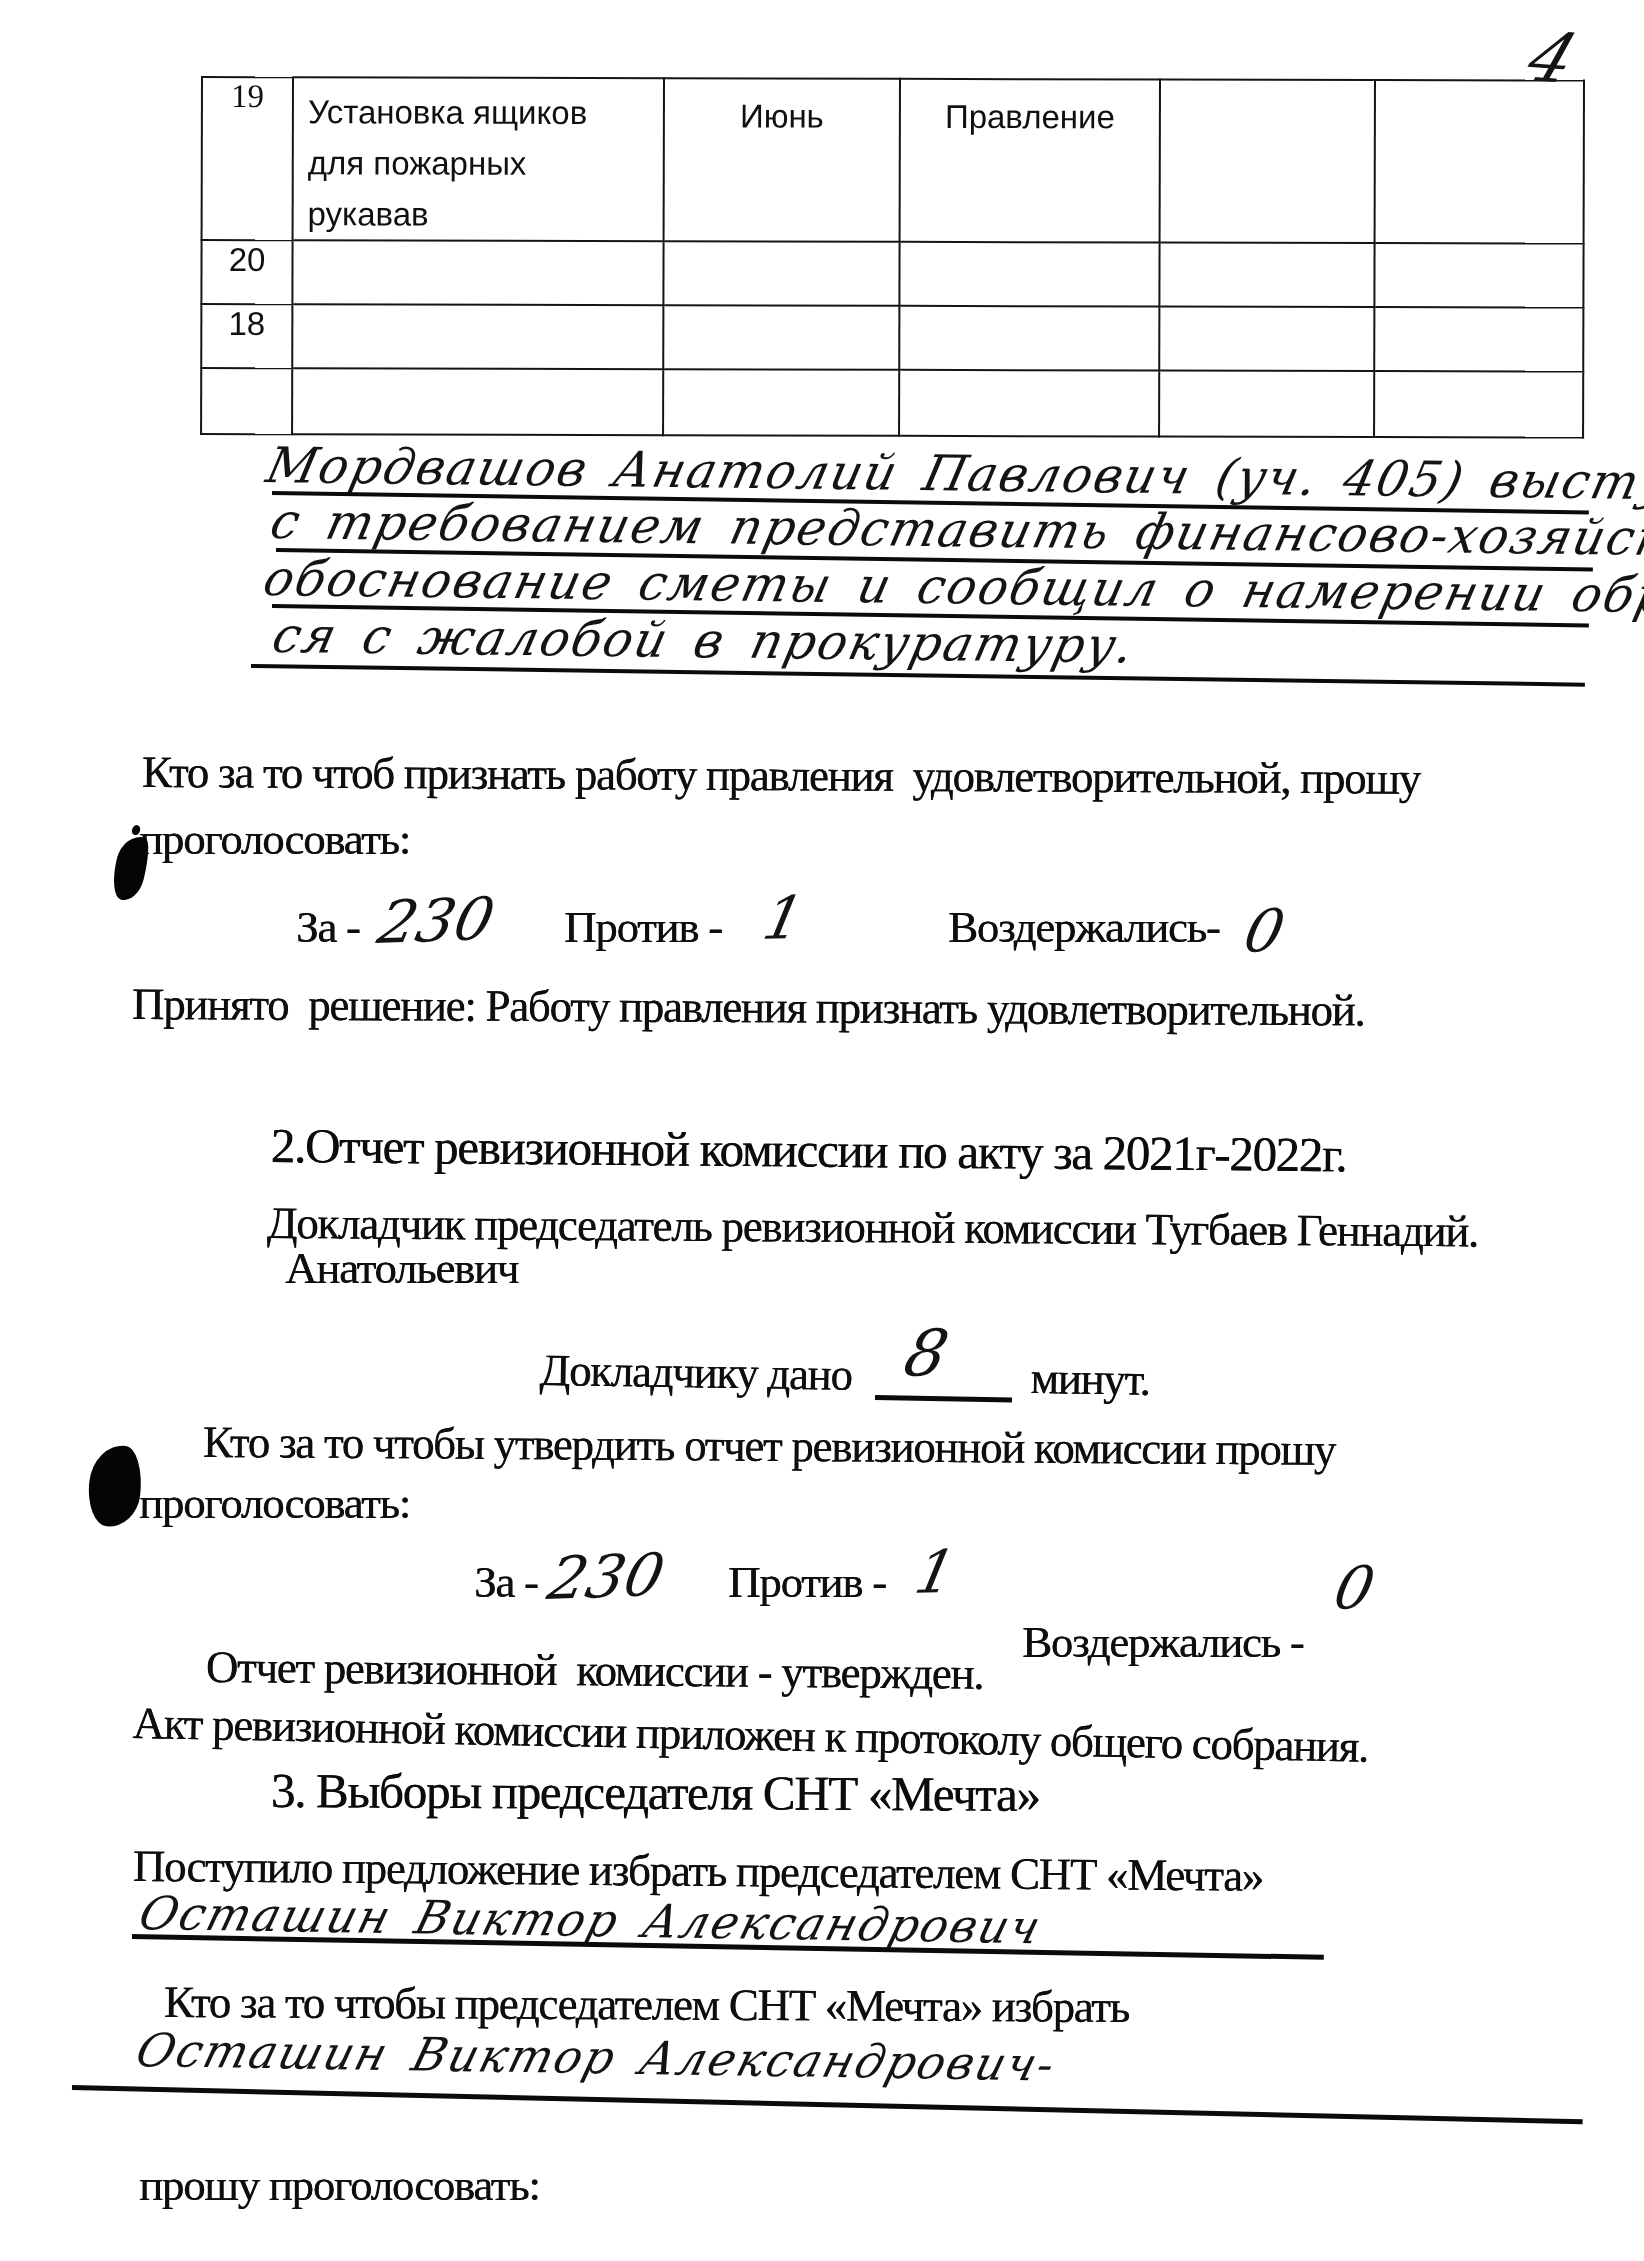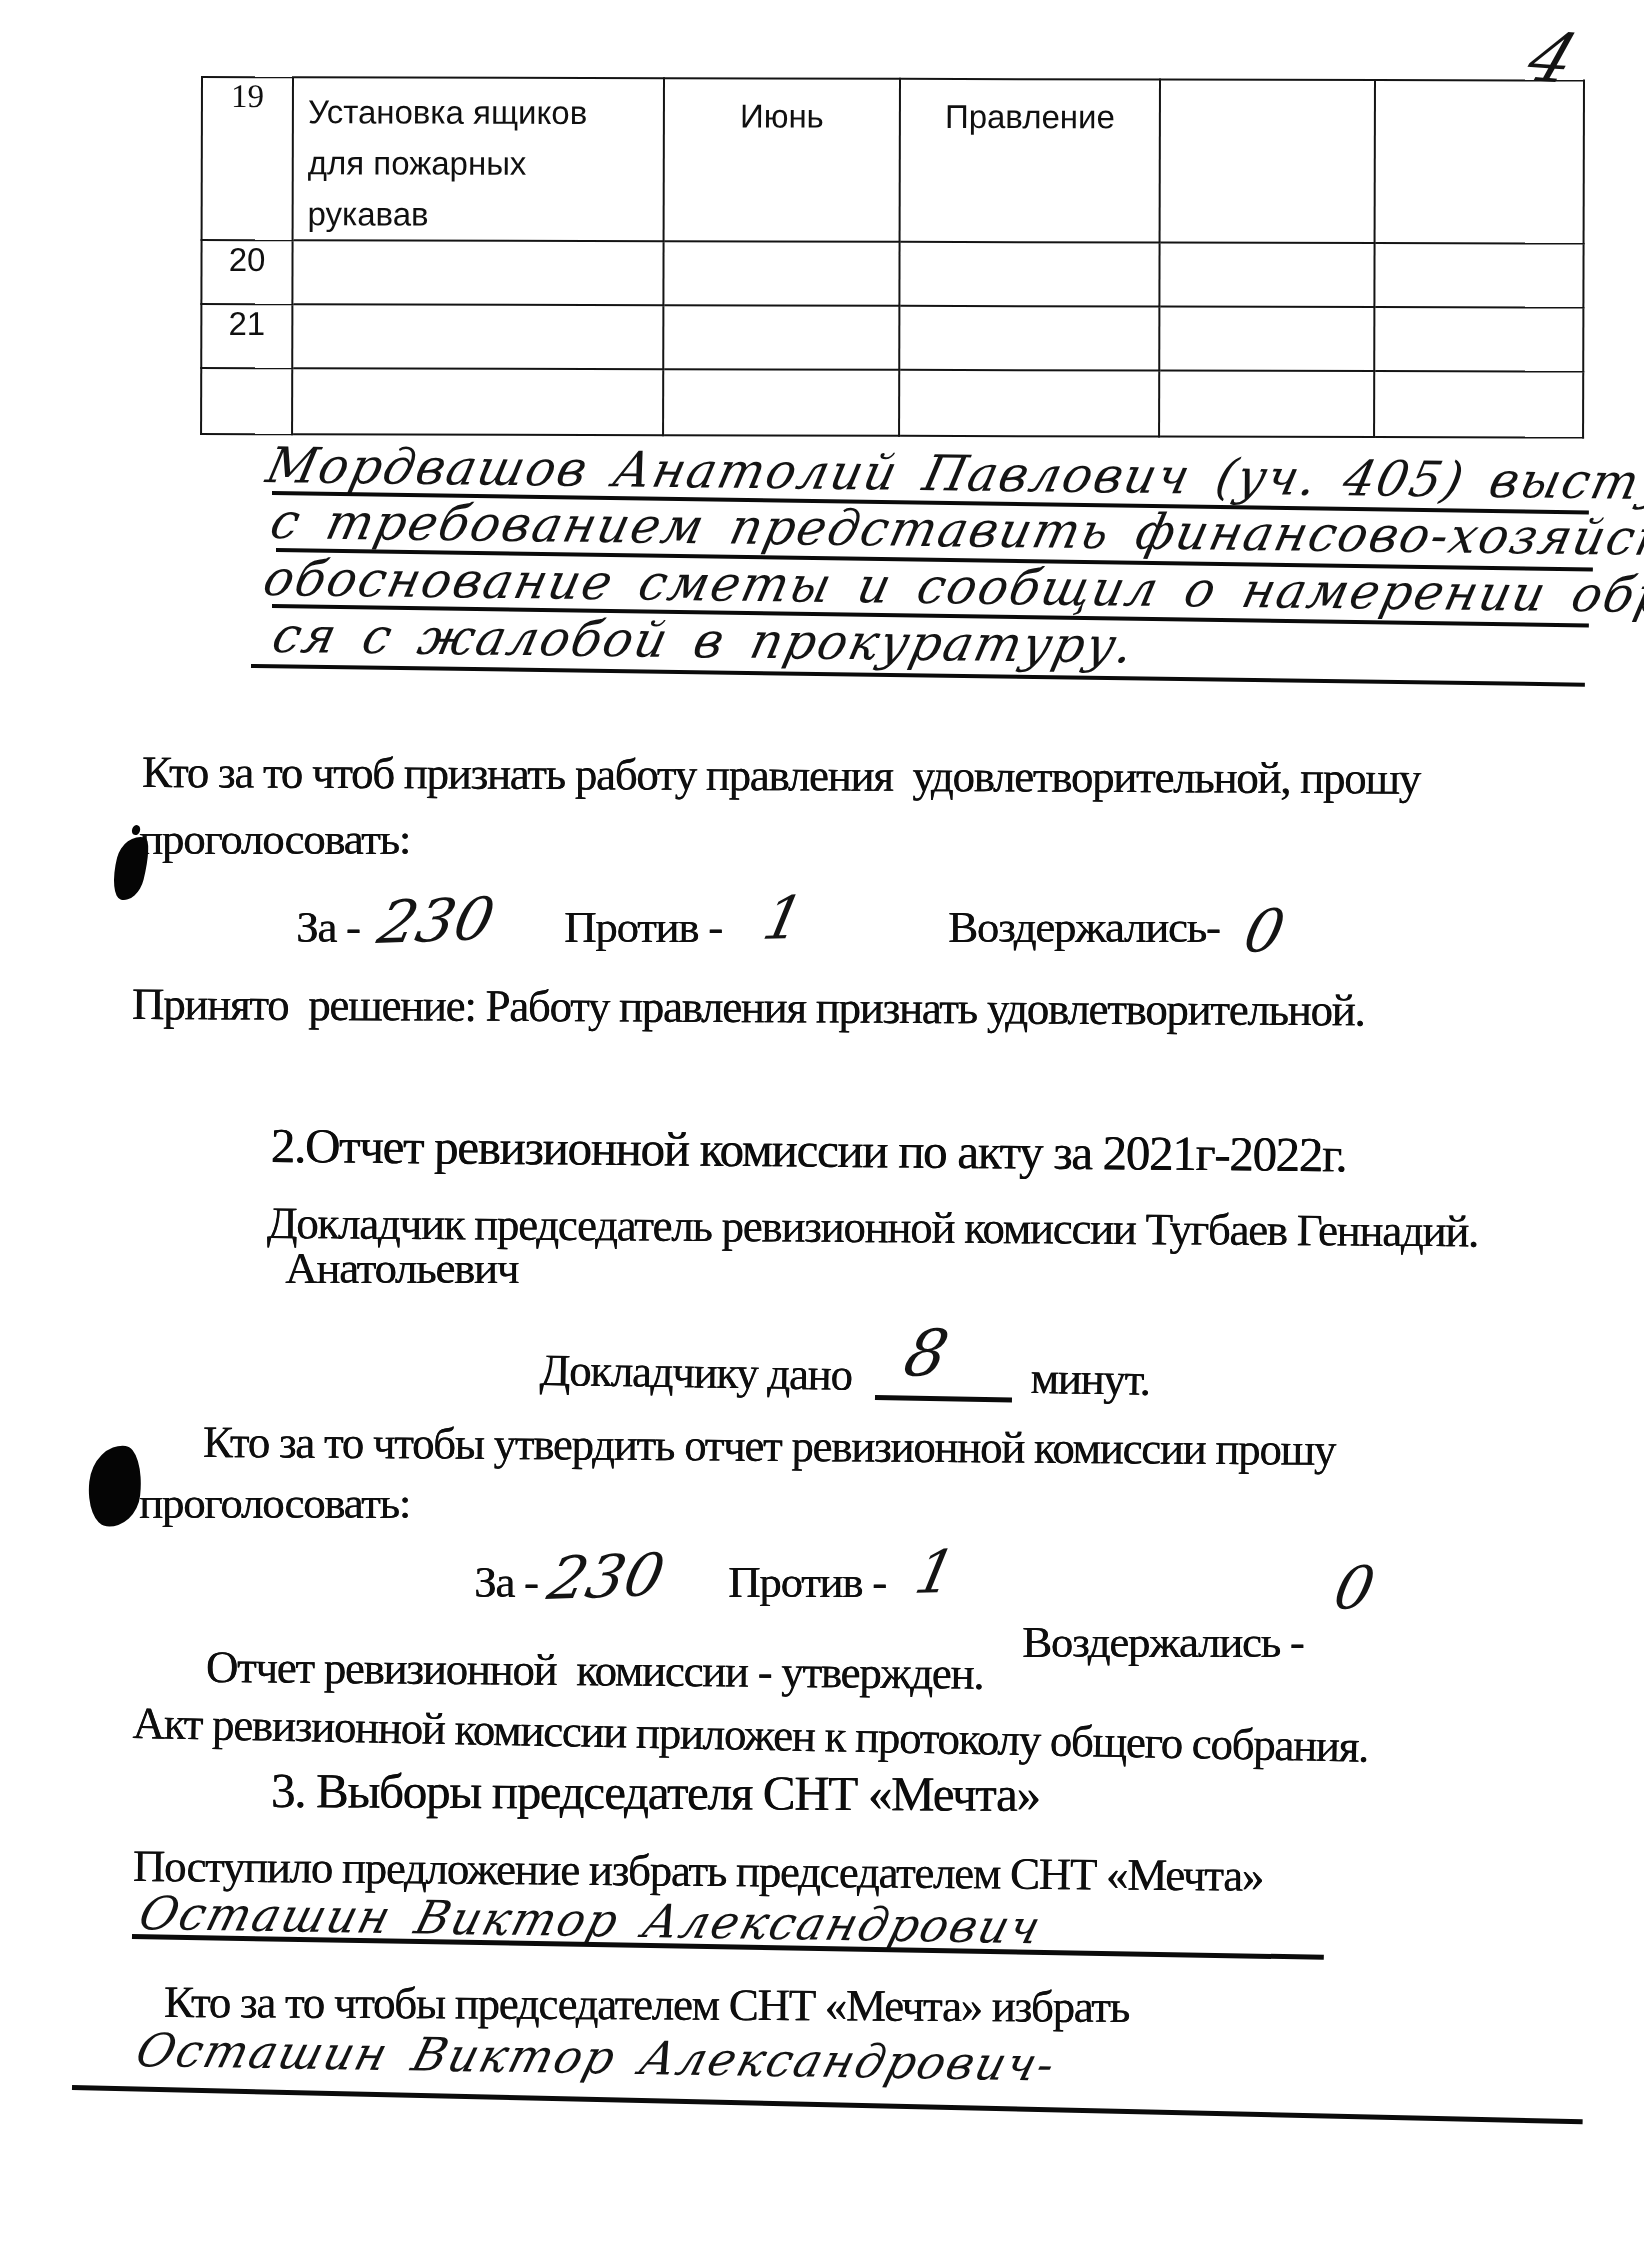--- a/index.html
+++ b/index.html
@@ -75,21 +75,21 @@
     </tr>
     <tr style="height:64px">
       <td class="c-num pad-s">20</td>
       <td class="c-task"></td>
       <td class="c-mid"></td>
       <td class="c-mid"></td>
       <td></td>
       <td></td>
     </tr>
     <tr style="height:64px">
-      <td class="c-num pad-s">21</td>
+      <td class="c-num pad-s">18</td>
       <td class="c-task"></td>
       <td class="c-mid"></td>
       <td class="c-mid"></td>
       <td></td>
       <td></td>
     </tr>
     <tr style="height:66px">
       <td class="c-num pad-s"></td>
       <td class="c-task"></td>
       <td class="c-mid"></td>
@@ -152,15 +152,16 @@
   <div class="t" style="left:133px;top:1840px;transform:rotate(0.5deg);">Поступило предложение избрать председателем СНТ «Мечта»</div>
 
   <div class="hw hw-sig" style="left:148px;top:1886px;">Осташин Виктор Александрович</div>
   <div class="rule" style="left:132px;top:1934px;width:1192px;transform:rotate(1deg);height:4.5px;"></div>
 
   <div class="t" style="left:164px;top:1976px;transform:rotate(0.3deg);">Кто за то чтобы председателем СНТ «Мечта» избрать</div>
 
   <div class="hw hw-sig" style="left:145px;top:2023px;">Осташин Виктор Александрович-</div>
   <div class="rule" style="left:72px;top:2085px;width:1511px;transform:rotate(1.3deg);height:5.2px;"></div>
 
+  <div class="t" style="left:139px;top:2159px;">прошу проголосовать:</div>
 
 </div>
 
 
 </body></html>

